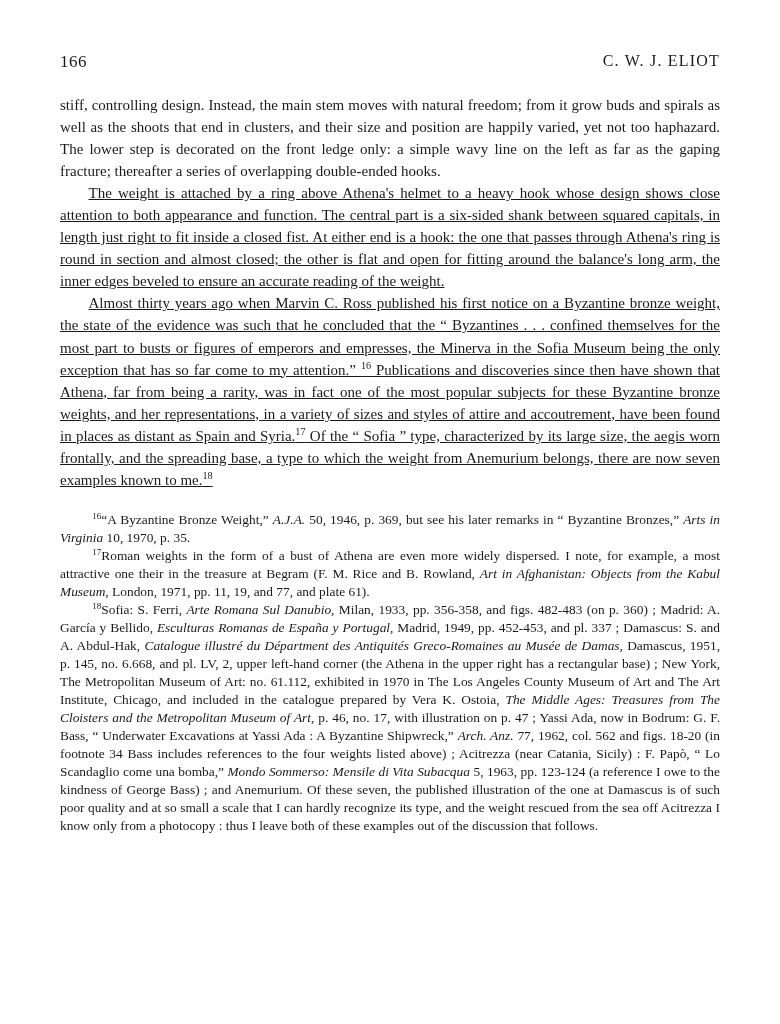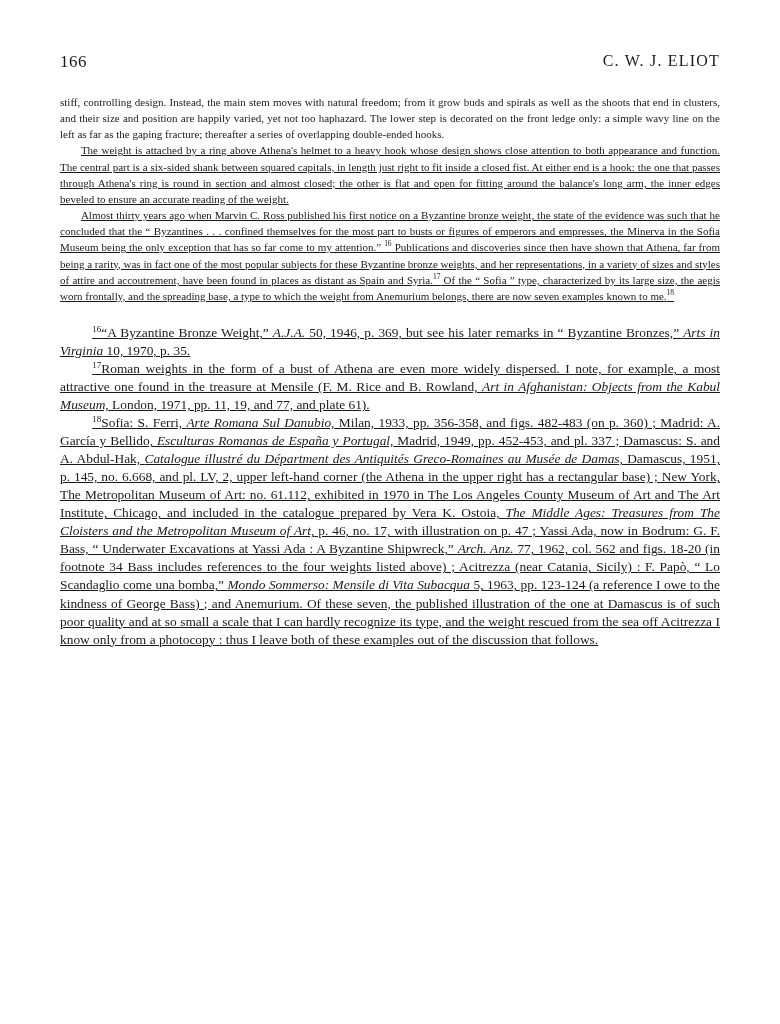--- a/index.html
+++ b/index.html
@@ -32,21 +32,21 @@
     top: 0;
     font-size: 17px;
     letter-spacing: 0.5px;
   }
   .head-title {
     text-align: right;
     font-size: 16px;
     letter-spacing: 1.2px;
   }
   .body-text {
-    font-size: 11px;
+    font-size: 15px;
     line-height: 1.47;
     text-align: justify;
     text-justify: inter-word;
     hyphens: manual;
   }
   .body-text p {
     margin: 0;
   }
   .body-text p.indent {
     text-indent: 1.9em;
@@ -56,21 +56,20 @@
     margin-top: 20px;
     font-size: 13.4px;
     line-height: 1.345;
     text-align: justify;
   }
   .notes p {
     margin: 0;
   }
   .notes p.first-line-indent {
     text-indent: 2.4em;
-    text-decoration: underline;
   }
   sup {
     font-size: 0.68em;
     vertical-align: super;
     line-height: 0;
   }
   i { font-style: italic; }
 </style>
 </head>
 <body>
@@ -83,17 +82,17 @@
   </div>
 
   <div class="body-text" id="body-text">
       <p><span>stiff, controlling design.  Instead, the main stem moves with natural freedom; from it grow buds and spirals as well as the shoots that end in clusters, and their size and position are happily varied, yet not too haphazard.  The lower step is decorated on the front ledge only: a simple wavy line on the left as far as the gaping fracture; thereafter a series of overlapping double-ended hooks.</span></p>
       <p class="indent"><span>The weight is attached by a ring above Athena's helmet to a heavy hook whose design shows close attention to both appearance and function.  The central part is a six-sided shank between squared capitals, in length just right to fit inside a closed fist.  At either end is a hook: the one that passes through Athena's ring is round in section and almost closed; the other is flat and open for fitting around the balance's long arm, the inner edges beveled to ensure an accurate reading of the weight.</span></p>
       <p class="indent"><span>Almost thirty years ago when Marvin C. Ross published his first notice on a Byzantine bronze weight, the state of the evidence was such that he concluded that the “ Byzantines . . . confined themselves for the most part to busts or figures of emperors and empresses, the Minerva in the Sofia Museum being the only exception that has so far come to my attention.” </span><sup>16</sup><span>  Publications and discoveries since then have shown that Athena, far from being a rarity, was in fact one of the most popular subjects for these Byzantine bronze weights, and her representations, in a variety of sizes and styles of attire and accoutrement, have been found in places as distant as Spain and Syria.</span><sup>17</sup><span>  Of the “ Sofia ” type, characterized by its large size, the aegis worn frontally, and the spreading base, a type to which the weight from Anemurium belongs, there are now seven examples known to me.</span><sup>18</sup></p>
     </div>
 
   <div class="notes" id="footnotes">
       <p class="first-line-indent"><sup>16</sup><span>“A Byzantine Bronze Weight,” </span><i>A.J.A.</i><span> 50, 1946, p. 369, but see his later remarks in “ Byzantine Bronzes,” </span><i>Arts in Virginia</i><span> 10, 1970, p. 35.</span></p>
-      <p class="first-line-indent"><sup>17</sup><span>Roman weights in the form of a bust of Athena are even more widely dispersed.  I note, for example, a most attractive one found in the treasure at Mensile (F. M. Rice and B. Rowland, </span><i>Art in Afghanistan: Objects from the Kabul Museum,</i><span> London, 1971, pp. 11, 19, and 77, and plate 61).</span></p>
+      <p class="first-line-indent"><sup>17</sup><span>Roman weights in the form of a bust of Athena are even more widely dispersed.  I note, for example, a most attractive one their in the treasure at Begram (F. M. Rice and B. Rowland, </span><i>Art in Afghanistan: Objects from the Kabul Museum,</i><span> London, 1971, pp. 11, 19, and 77, and plate 61).</span></p>
       <p class="first-line-indent"><sup>18</sup><span>Sofia: S. Ferri, </span><i>Arte Romana Sul Danubio,</i><span> Milan, 1933, pp. 356-358, and figs. 482-483 (on p. 360) ; Madrid: A. García y Bellido, </span><i>Esculturas Romanas de España y Portugal,</i><span> Madrid, 1949, pp. 452-453, and pl. 337 ; Damascus: S. and A. Abdul-Hak, </span><i>Catalogue illustré du Départment des Antiquités Greco-Romaines au Musée de Damas,</i><span> Damascus, 1951, p. 145, no. 6.668, and pl. LV, 2, upper left-hand corner  (the Athena in the upper right has a rectangular base) ; New York, The Metropolitan Museum of Art: no. 61.112, exhibited in 1970 in The Los Angeles County Museum of Art and The Art Institute, Chicago, and included in the catalogue prepared by Vera K. Ostoia, </span><i>The Middle Ages: Treasures from The Cloisters and the Metropolitan Museum of Art,</i><span> p. 46, no. 17, with illustration on p. 47 ; Yassi Ada, now in Bodrum: G. F. Bass, “ Underwater Excavations at Yassi Ada : A Byzantine Shipwreck,” </span><i>Arch. Anz.</i><span> 77, 1962, col. 562 and figs. 18-20  (in footnote 34 Bass includes references to the four weights listed above) ; Acitrezza (near Catania, Sicily) : F. Papò, “ Lo Scandaglio come una bomba,” </span><i>Mondo Sommerso: Mensile di Vita Subacqua</i><span> 5, 1963, pp. 123-124  (a reference I owe to the kindness of George Bass) ; and Anemurium.  Of these seven, the published illustration of the one at Damascus is of such poor quality and at so small a scale that I can hardly recognize its type, and the weight rescued from the sea off Acitrezza I know only from a photocopy : thus I leave both of these examples out of the discussion that follows.</span></p>
     </div>
 
 </div>
 
 </body></html>

